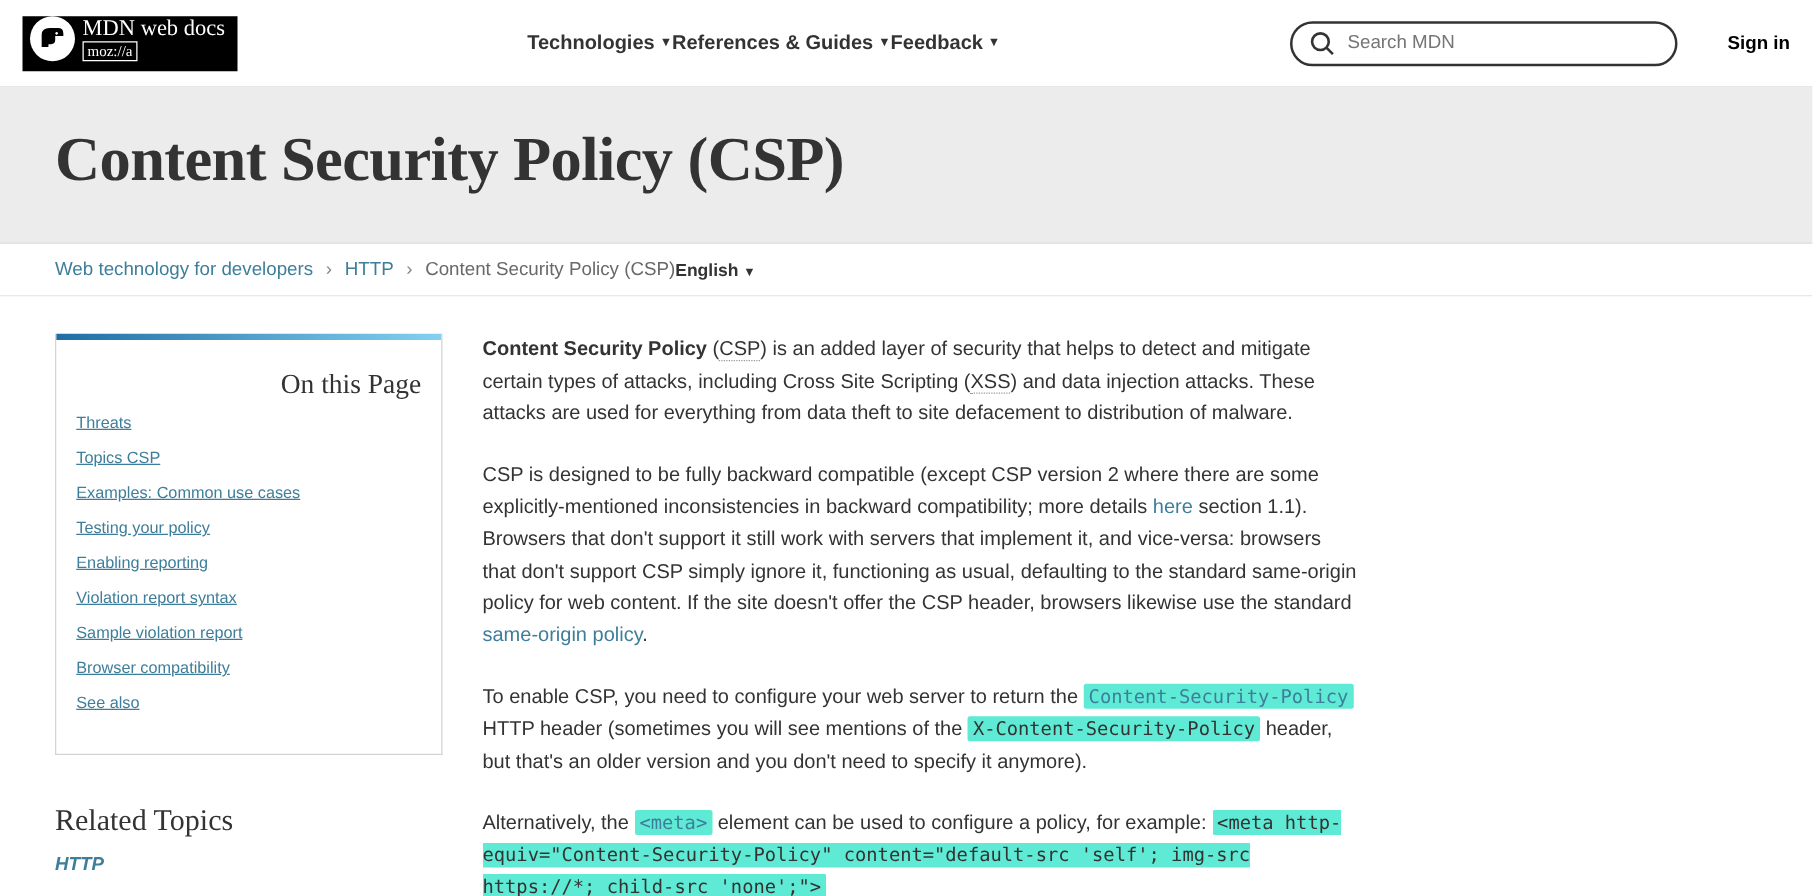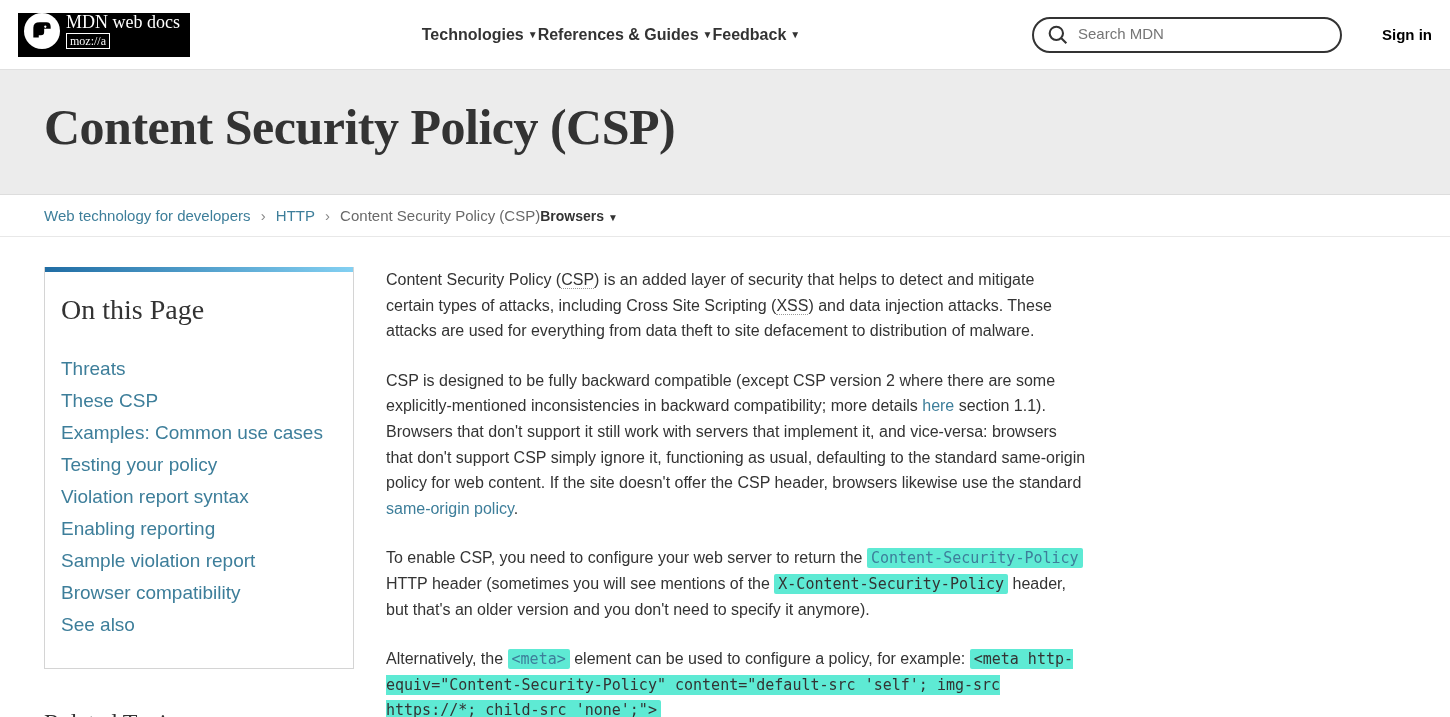--- a/index.html
+++ b/index.html
@@ -30,31 +30,31 @@
 .breadcrumb-row { display: flex; align-items: center; padding: 12px 44px; border-bottom: 1px solid #e8e8e8; font-size: 15px; }
 .breadcrumb a { color: #3D7E9A; }
 .breadcrumb .sep { color: #888; margin: 0 6px; }
 .breadcrumb .current { color: #696969; }
 .lang { font-weight: 700; font-size: 14px; cursor: pointer; }
 
 .content-wrap { display: flex; padding: 30px 44px; gap: 32px; }
 
 .sidebar { width: 310px; flex-shrink: 0; }
 .toc-box { border: 1px solid #d4d4d4; border-top: 5px solid #206da4; background: #fff; padding: 22px 16px; margin-bottom: 40px; background-image: linear-gradient(to right, #206da4, #83d0f2); background-size: 100% 5px; background-repeat: no-repeat; background-position: top; border-top: none; padding-top: 27px; }
-.toc-title { font-family: Georgia, serif; font-size: 28px; font-weight: 400; color: #333; margin-bottom: 32px; }
+.toc-title { font-family: Georgia, serif; font-size: 22px; font-weight: 400; color: #333; margin-bottom: 9px; text-align: right; }
 .toc-box ul { list-style: none; }
 .toc-box li { margin-bottom: 10px; }
-.toc-box li a { color: #3D7E9A; font-size: 19px; }
+.toc-box li a { color: #3D7E9A; font-size: 13px; text-decoration: underline; }
 
 .related-title { font-family: Georgia, serif; font-size: 24px; font-weight: 400; color: #333; margin-bottom: 12px; }
 .related-topic { color: #3D7E9A; font-style: italic; font-weight: 700; font-size: 15px; display: block; margin-bottom: 20px; }
 
 .article { flex: 1; max-width: 700px; font-size: 16px; line-height: 1.6; color: #333; }
 .article p { margin-bottom: 24px; }
-.article strong { font-weight: 400; }
+.article strong { font-weight: 700; }
 .abbr { border-bottom: 1px dotted #999; cursor: help; }
 .article a.link { color: #3D7E9A; }
 code { font-family: Consolas, Monaco, monospace; background: #5eead4; padding: 1px 4px; font-size: 15px; border-radius: 2px; }
 code.blue { color: #3D7E9A; }
 </style>
 </head>
 <body>
 
 <div class="header">
   <div class="logo-box">
@@ -96,34 +96,34 @@
 </div>
 
 <div class="breadcrumb-row">
   <div class="breadcrumb">
     <a href="#">Web technology for developers</a>
     <span class="sep">›</span>
     <a href="#">HTTP</a>
     <span class="sep">›</span>
     <span class="current">Content Security Policy (CSP)</span>
   </div>
-  <div class="lang"><span>Browsers</span> <span style="font-size:10px">▼</span></div>
+  <div class="lang"><span>English</span> <span style="font-size:10px">▼</span></div>
 </div>
 
 <div class="content-wrap">
   <aside class="sidebar">
     <div class="toc-box">
       <h2 class="toc-title">On this Page</h2>
       <ul>
         <li><a href="#">Threats</a></li>
-        <li><a href="#">These CSP</a></li>
+        <li><a href="#">Topics CSP</a></li>
         <li><a href="#">Examples: Common use cases</a></li>
         <li><a href="#">Testing your policy</a></li>
+        <li><a href="#">Enabling reporting</a></li>
         <li><a href="#">Violation report syntax</a></li>
-        <li><a href="#">Enabling reporting</a></li>
         <li><a href="#">Sample violation report</a></li>
         <li><a href="#">Browser compatibility</a></li>
         <li><a href="#">See also</a></li>
       </ul>
     </div>
     <h2 class="related-title">Related Topics</h2>
     <a href="#" class="related-topic">HTTP</a>
 
   </aside>
 

